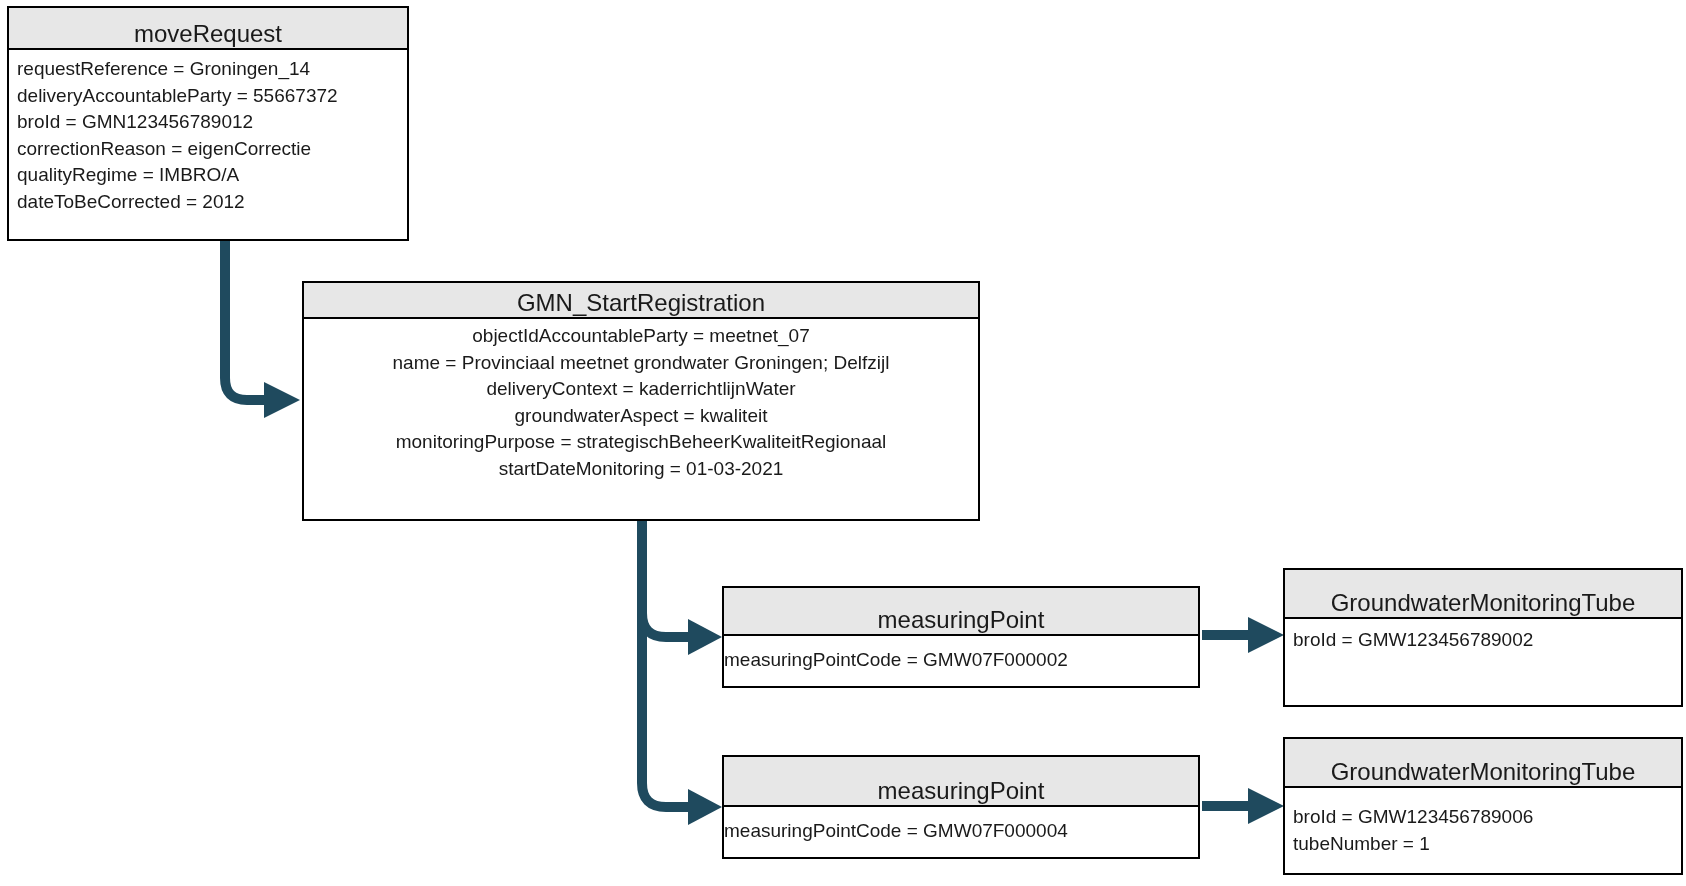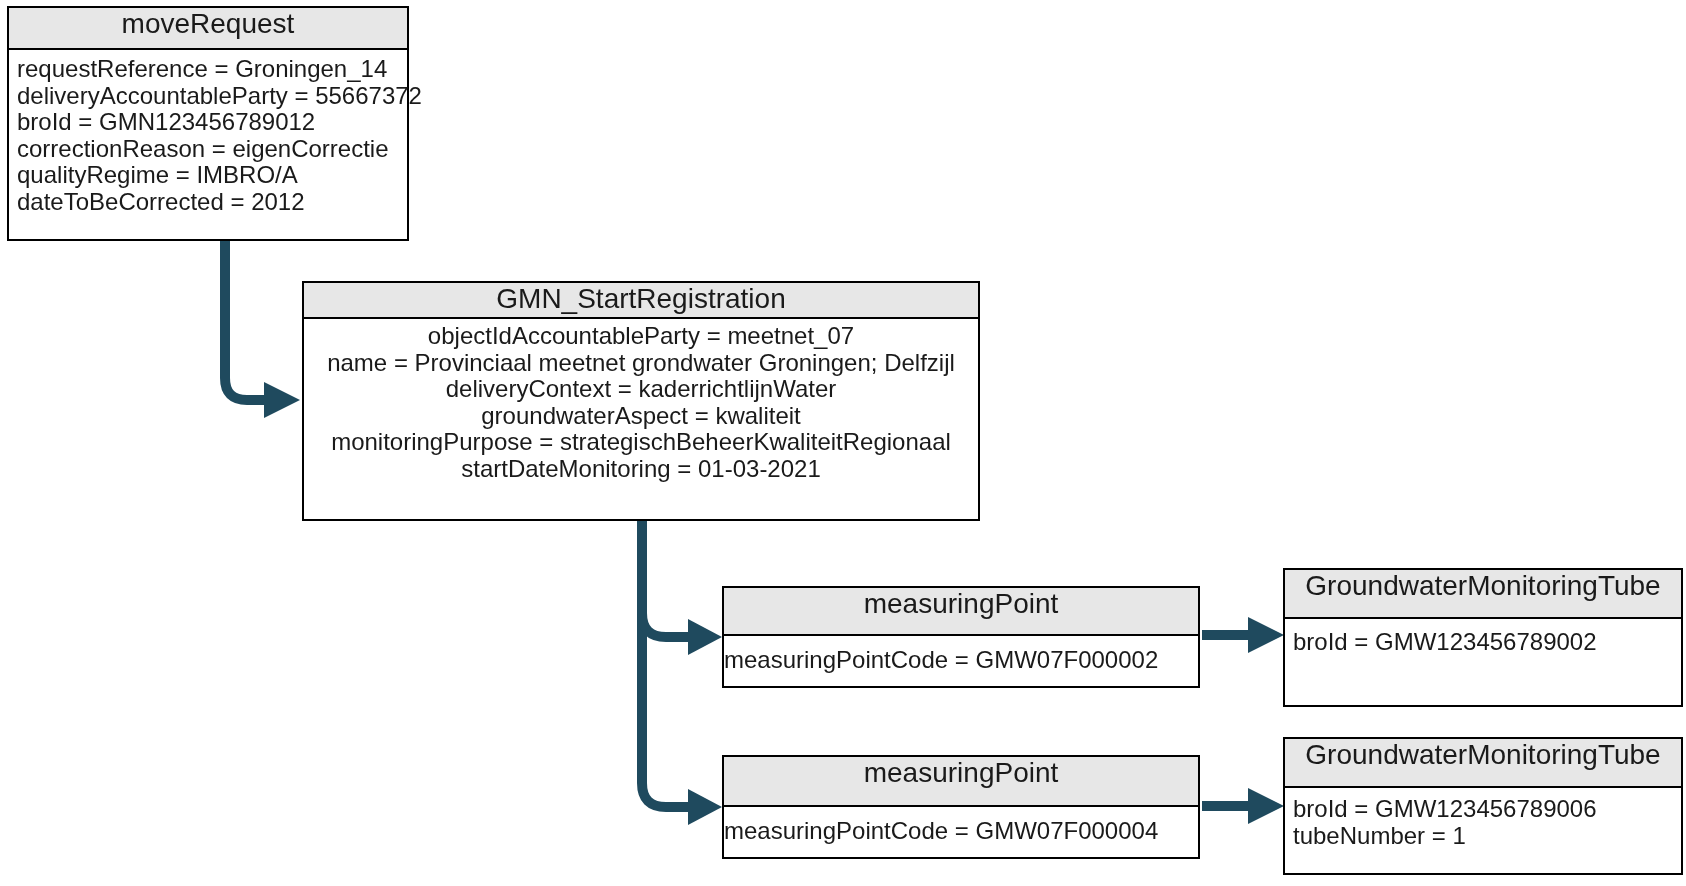--- a/index.html
+++ b/index.html
@@ -25,27 +25,27 @@
   }
   .node {
     position: absolute;
     background: #ffffff;
     border: 2px solid var(--box-border);
   }
   .node-header {
     background: var(--header-fill);
     border-bottom: 2px solid var(--box-border);
     display: flex;
-    align-items: flex-start;
+    align-items: flex-end;
     justify-content: center;
-    font-size: 28px;
+    font-size: 24px;
     white-space: nowrap;
   }
   .node-body {
-    font-size: 24px;
+    font-size: 19px;
     line-height: 26.5px;
     white-space: nowrap;
   }
   .node-body.pad-std { padding: 6px 8px; }
   .node-body.center-one {
     display: flex;
     align-items: center;
     padding-left: 0;
   }
 </style>
@@ -112,26 +112,26 @@
   </div>
   <div class="node-body center-one" style="height:48px;align-items:center;">
     <div>measuringPointCode = GMW07F000004</div>
   </div>
 </div>
 
 <div class="node" style="left:1283px;top:568px;width:400px;height:139px;">
   <div class="node-header" style="height:49px;">
     <span>GroundwaterMonitoringTube</span>
   </div>
-  <div class="node-body pad-std" style="padding-top:2px;margin-top:8px;">
+  <div class="node-body pad-std" style="padding-top:8px;">
     <div>broId = GMW123456789002</div>
   </div>
 </div>
 
 <div class="node" style="left:1283px;top:737px;width:400px;height:138px;">
   <div class="node-header" style="height:49px;">
     <span>GroundwaterMonitoringTube</span>
   </div>
-  <div class="node-body pad-std" style="padding-top:8px;">
+  <div class="node-body pad-std" style="padding-top:16px;">
     <div>broId = GMW123456789006</div>
     <div>tubeNumber = 1</div>
   </div>
 </div>
 
 </body></html>

